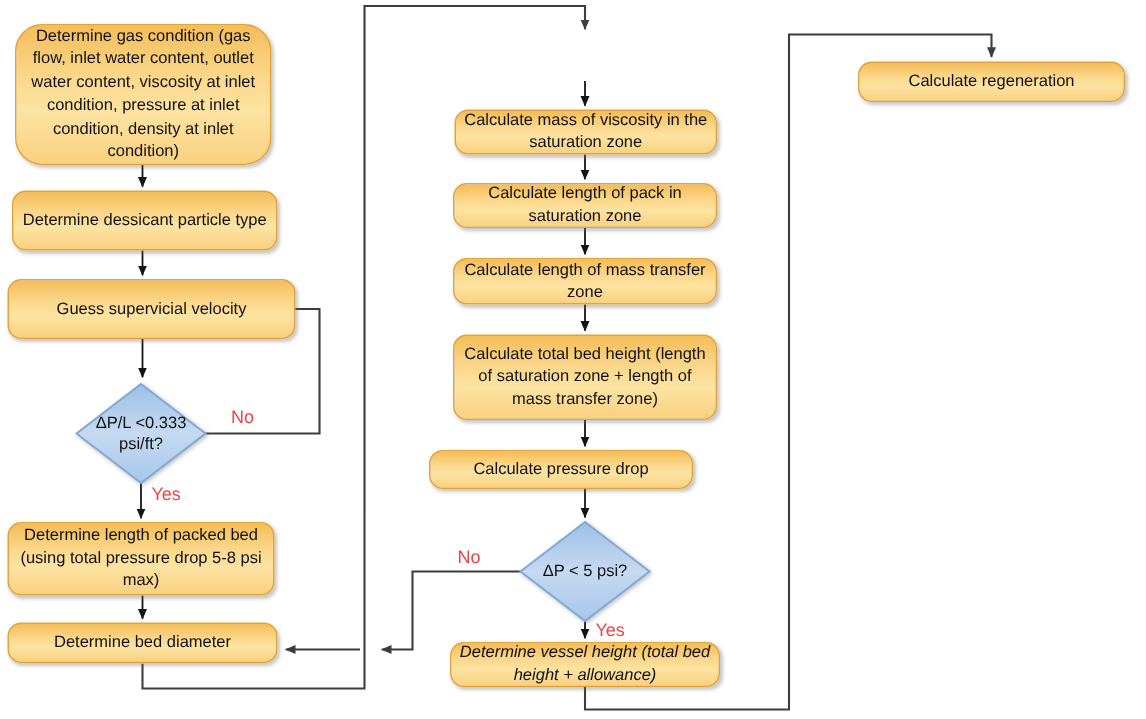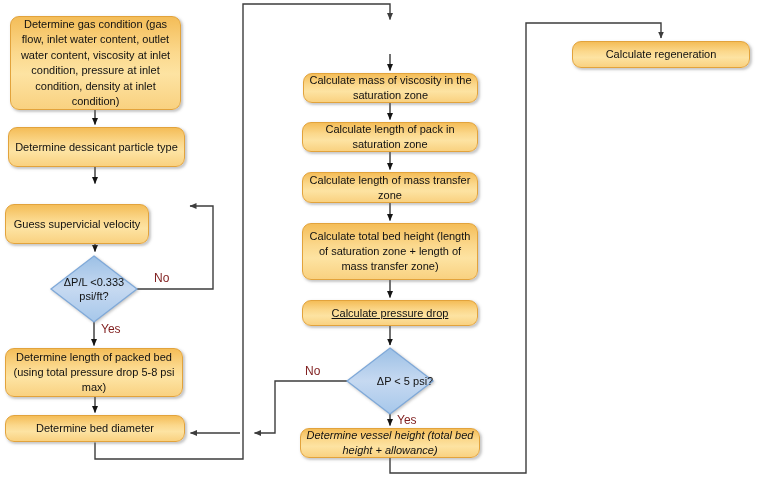--- a/index.html
+++ b/index.html
@@ -22,38 +22,38 @@
     font-size:11px;line-height:15px;
     padding:1px 5px;
     box-shadow:1.5px 1.8px 2.5px rgba(110,110,110,.38);
   }
   .decision-label{
     position:absolute;box-sizing:border-box;
     display:flex;align-items:center;justify-content:center;
     text-align:center;font-size:11px;line-height:14px;
   }
   .edge-label{
-    position:absolute;font-size:12px;line-height:12px;color:#7f1d1d;
+    position:absolute;font-size:12px;line-height:12px;color:#ef4444;
   }
   
-  .n-gas        {left:10px;  top:16px;  width:171px; height:94px; line-height:15.5px;}
+  .n-gas        {left:10px;  top:16px;  width:171px; height:94px; line-height:15.5px;border-radius:18px;}
   .n-particle   {left:8px;   top:127px; width:177px; height:40px;}
-  .n-velocity   {left:5px;   top:204px; width:144px; height:40px;}
+  .n-velocity   {left:5px;   top:186px; width:192px; height:40px;}
   .n-packedlen  {left:5px;   top:348px; width:178px; height:49px;}
   .n-beddia     {left:5px;   top:415px; width:180px; height:27px;}
   .n-cycle      {left:302px; top:22px;  width:176px; height:32px;}
   .n-mass       {left:303px; top:73px;  width:175px; height:30px;}
   .n-packlen    {left:302px; top:122px; width:176px; height:30px;}
   .n-mtz        {left:302px; top:172px; width:176px; height:31px;}
   .n-totalbed   {left:302px; top:223px; width:176px; height:57px;}
-  .n-pdrop      {left:302px; top:300px; width:176px; height:26px;text-decoration:underline;}
+  .n-pdrop      {left:286px; top:300px; width:176px; height:26px;}
   .n-vessel     {left:300px; top:428px; width:180px; height:30px;font-style:italic;}
   .n-regen      {left:572px; top:41px;  width:178px; height:27px;}
   .d-dpl-label  {left:51px;  top:256px; width:86px;  height:66px;}
-  .d-dp-label   {left:362px; top:348px; width:86px;  height:66px;}
+  .d-dp-label   {left:347px; top:348px; width:86px;  height:66px;}
   .lbl-no1      {left:154px; top:272px;}
   .lbl-yes1     {left:101px; top:323px;}
   .lbl-no2      {left:305px; top:365px;}
   .lbl-yes2     {left:397px; top:414px;}
 </style>
 </head>
 <body>
 
 <div id="canvas">
 

